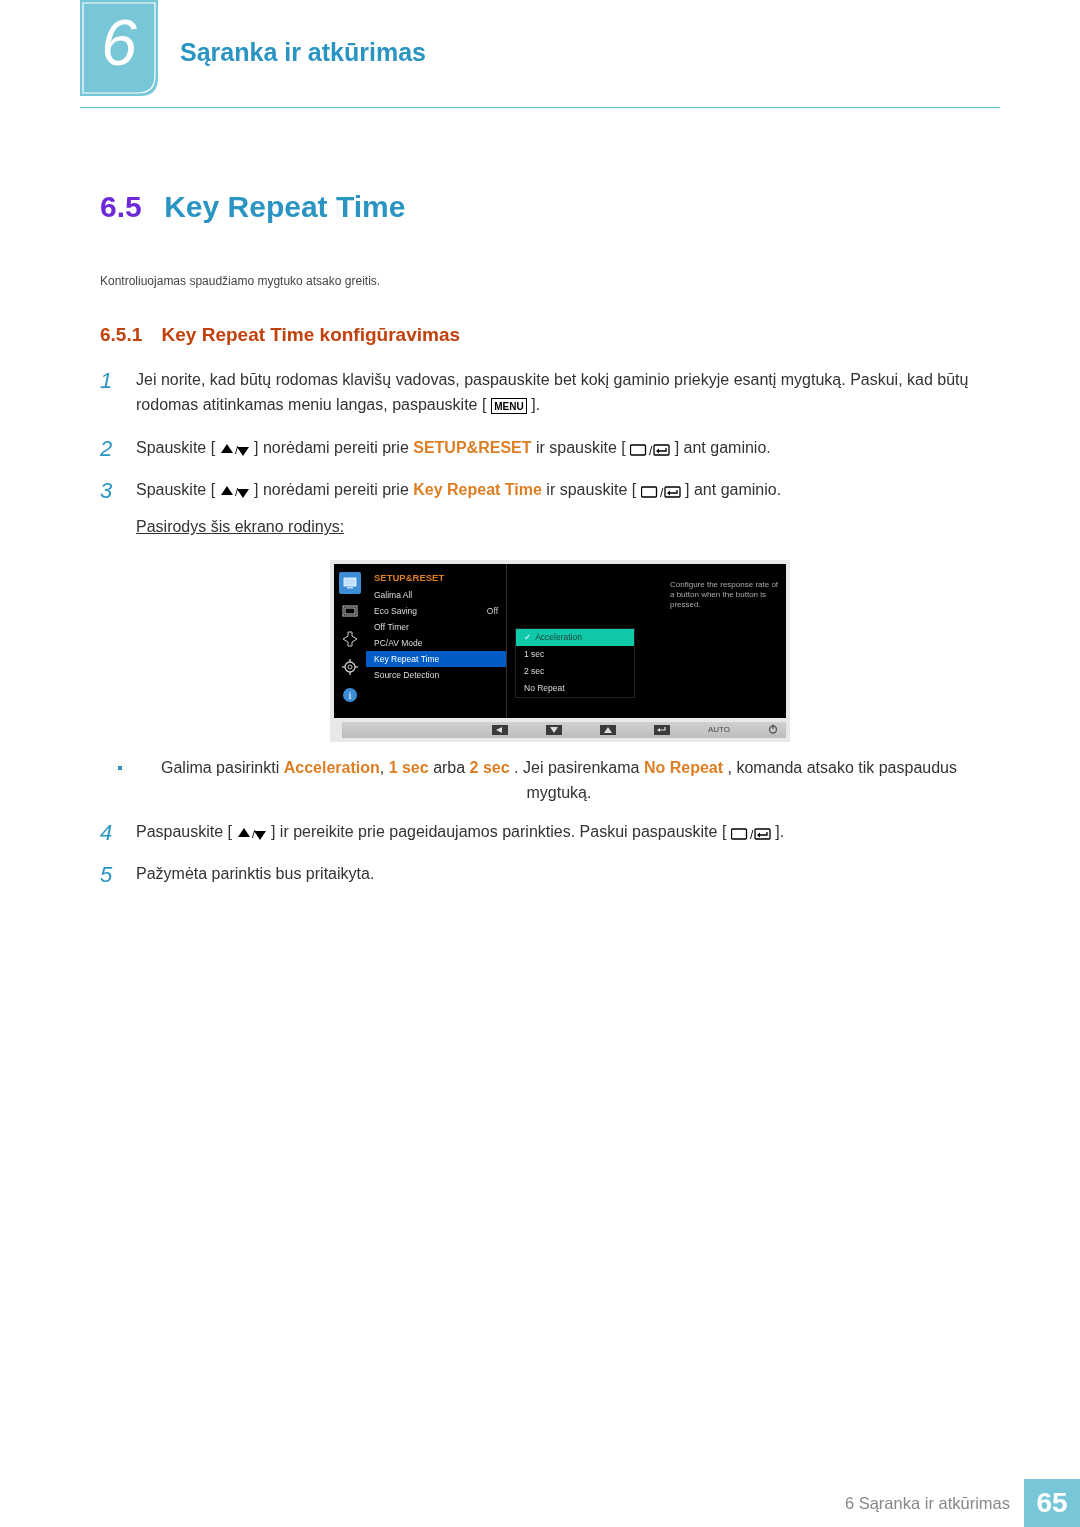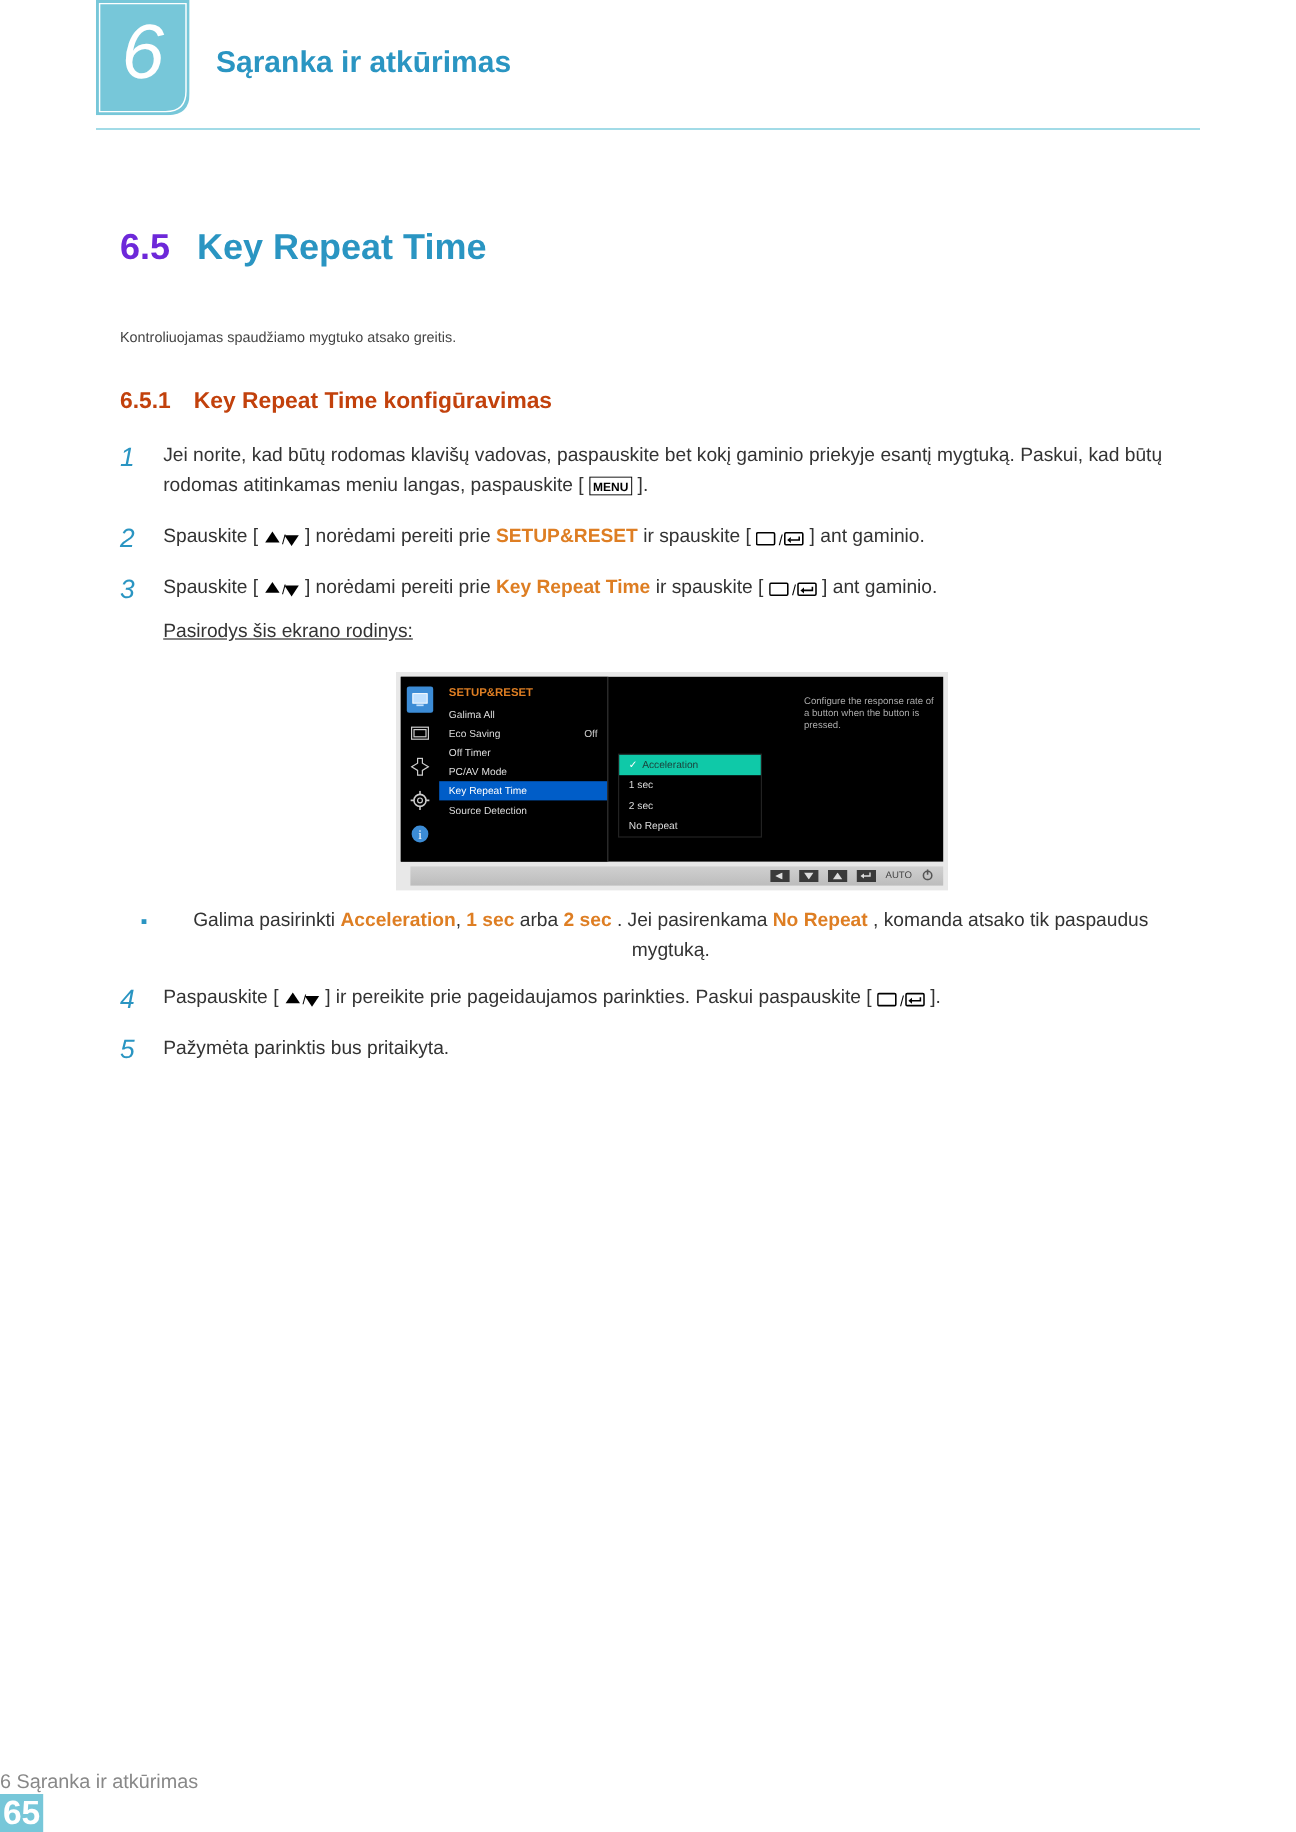--- a/index.html
+++ b/index.html
@@ -230,52 +230,51 @@
   }
   .osd-bar {
     position: absolute;
     left: 12px; right: 4px; bottom: 4px;
     height: 16px;
     background: linear-gradient(#d0d0d0,#bcbcbc);
     display: flex;
     align-items: center;
     justify-content: flex-end;
     padding: 0 8px;
-    gap: 8px;
+    gap: 38px;
     font-size: 8px;
     color: #444;
   }
   .osd-bar .bicon {
     width: 16px;
     height: 10px;
     background: #3a3a3a;
     display: flex;
     align-items: center;
     justify-content: center;
   }
   .footer {
     position: absolute;
     bottom: 0;
     left: 0;
     right: 0;
     height: 48px;
     display: flex;
     justify-content: flex-end;
     align-items: stretch;
-    flex-direction: column;
   }
   .footer-title {
     color: #888;
     font-size: 16.5px;
     display: flex;
     align-items: center;
     padding-right: 14px;
   }
   .footer-page {
-    width: 36px;
+    width: 56px;
     background: #77c7d9;
     color: #fff;
     font-size: 28px;
     font-weight: bold;
     display: flex;
     align-items: center;
     justify-content: center;
     text-align: center;
   }
 </style>

